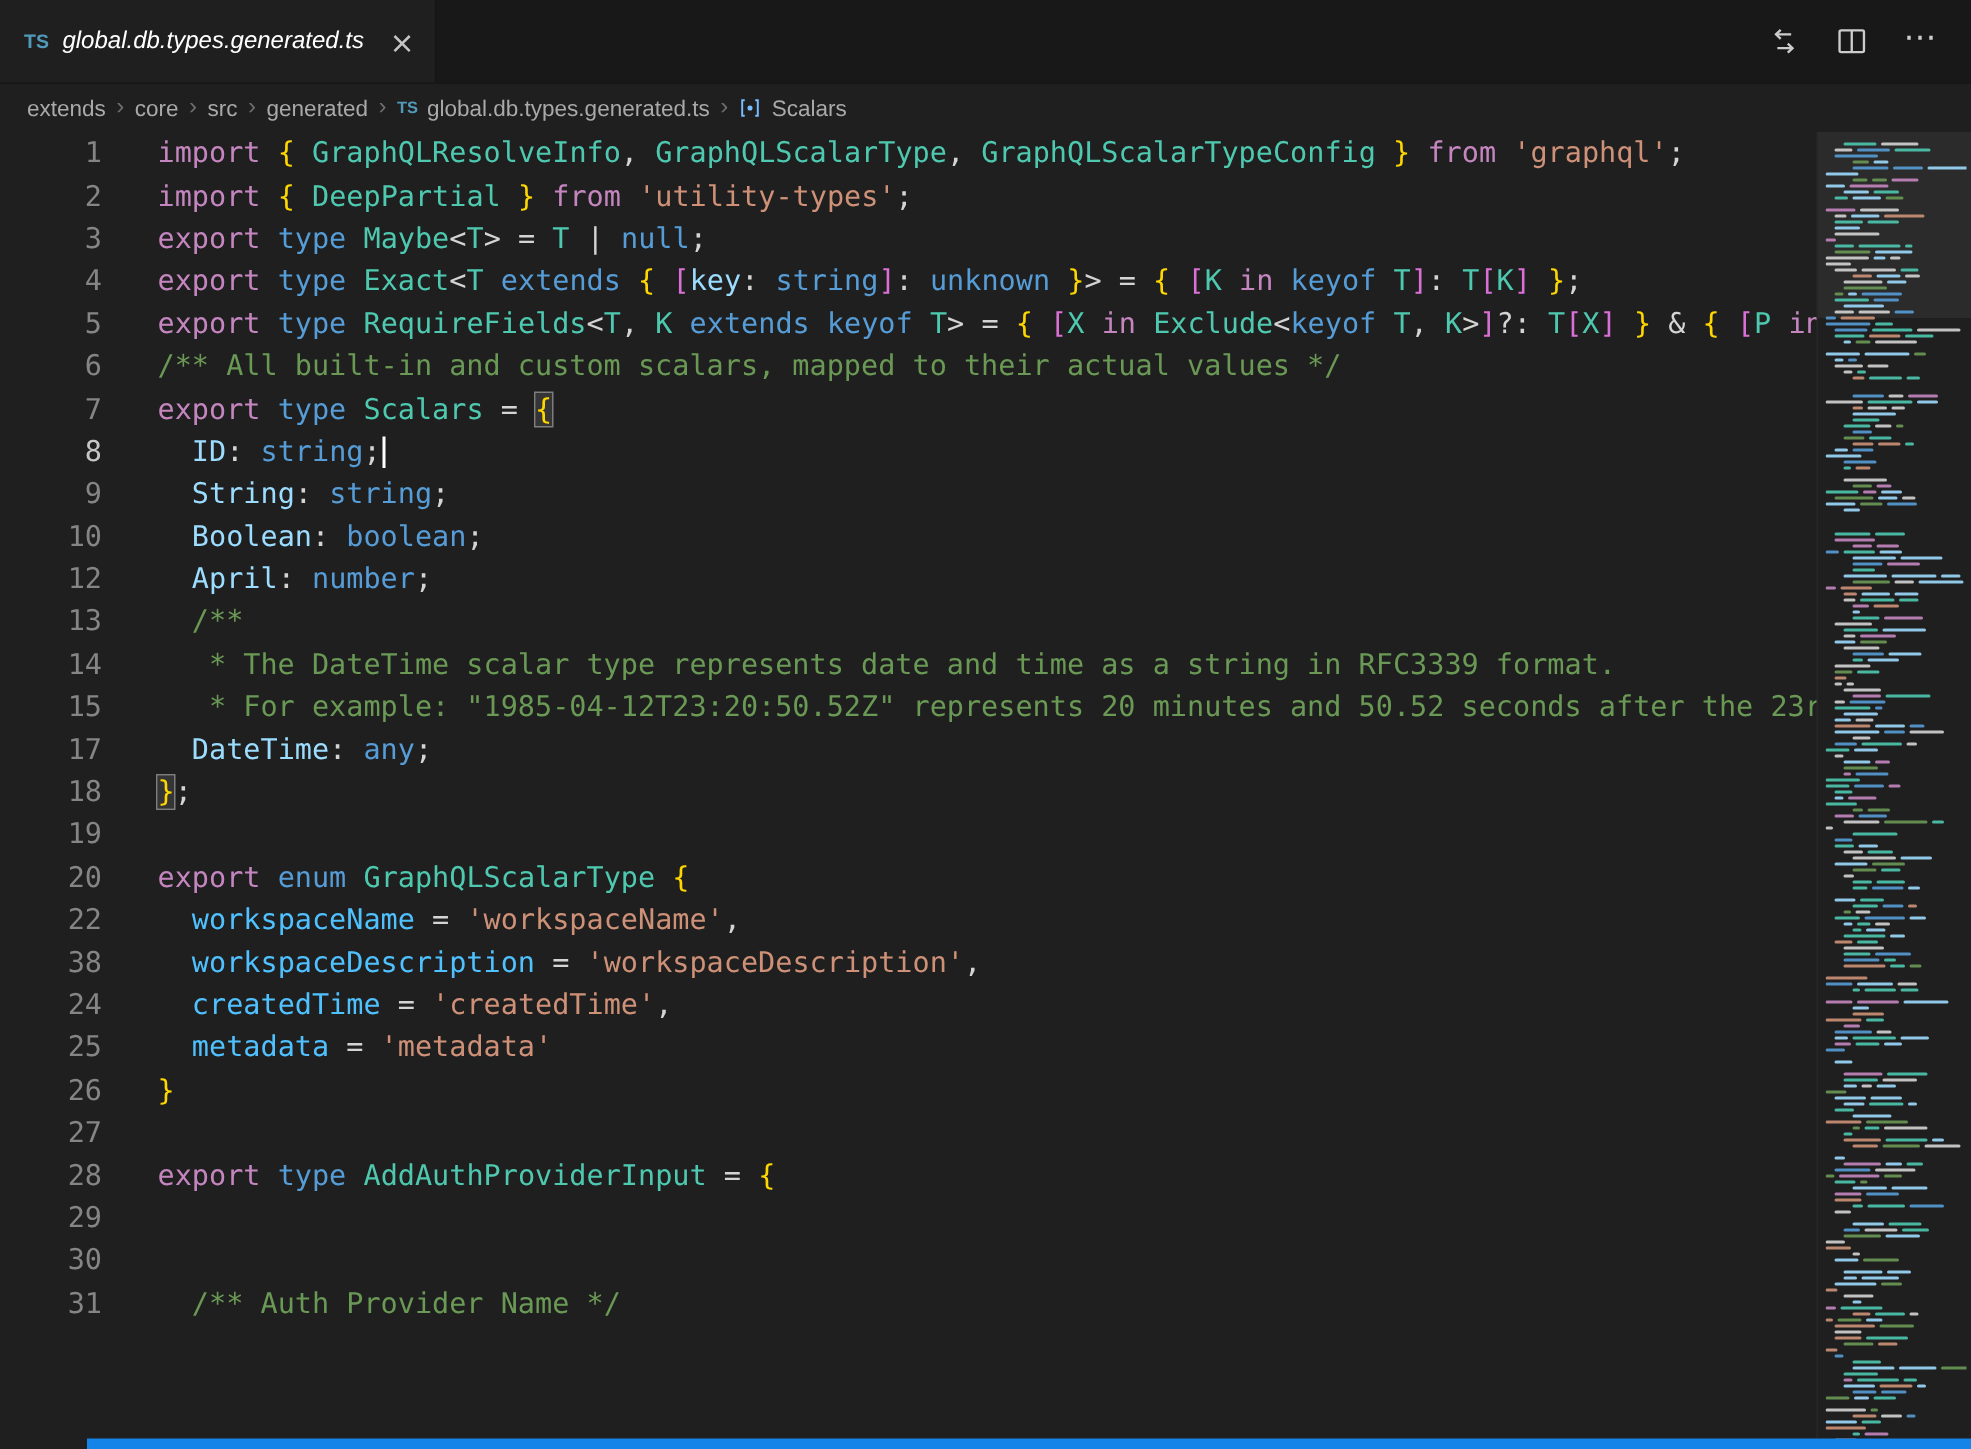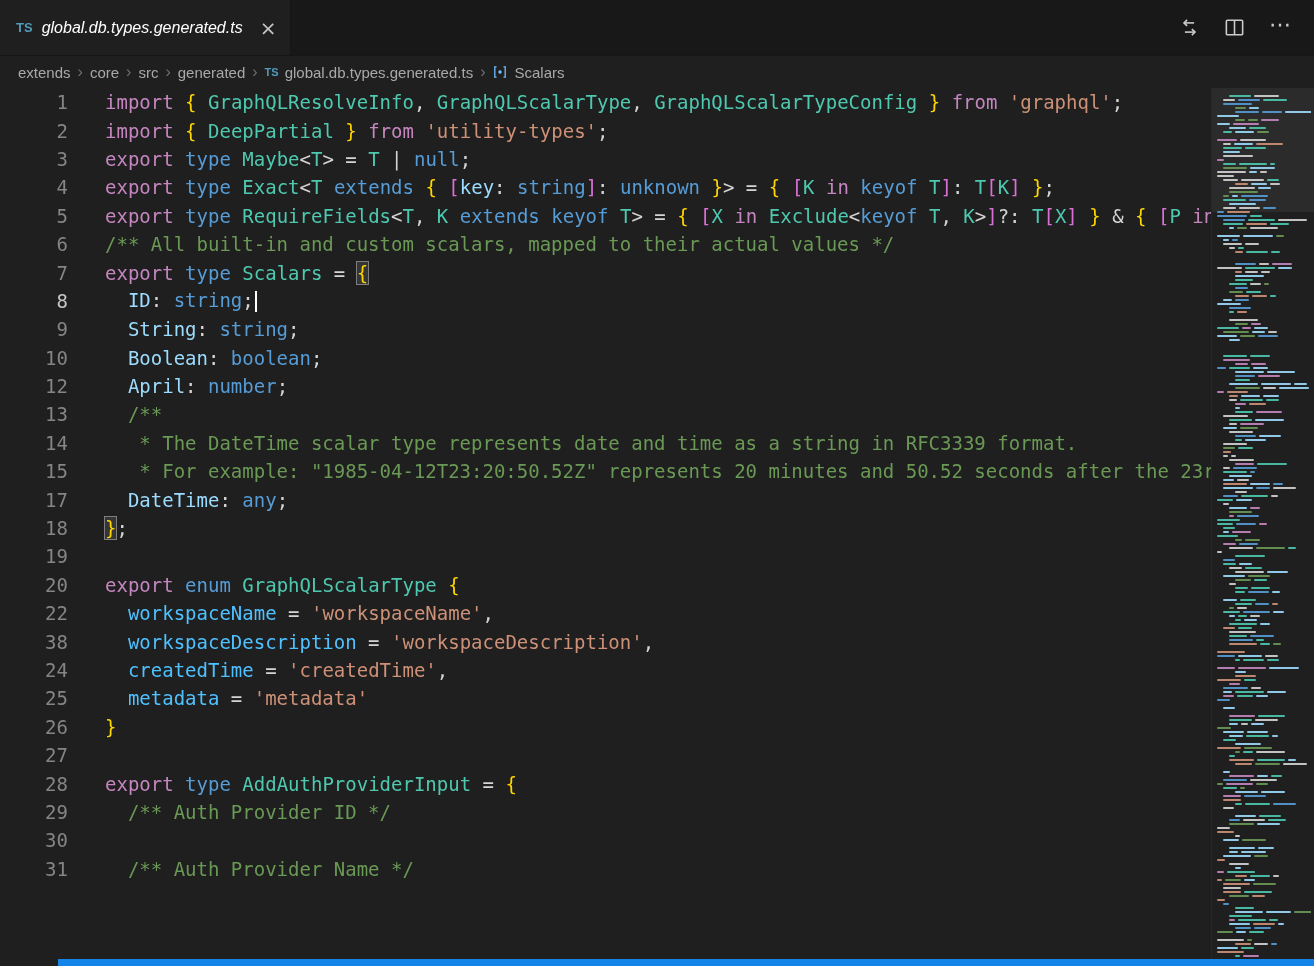--- a/index.html
+++ b/index.html
@@ -169,21 +169,21 @@
         <div class="line"><span class="ln">18</span><span class="code"><span class="tk-b1 tk-bm">}</span><span class="tk-pu">;</span></span></div>
         <div class="line"><span class="ln">19</span><span class="code"></span></div>
         <div class="line"><span class="ln">20</span><span class="code"><span class="tk-kw">export</span><span class="tk-pu"> </span><span class="tk-kb">enum</span><span class="tk-pu"> </span><span class="tk-ty">GraphQLScalarType</span><span class="tk-pu"> </span><span class="tk-b1">{</span></span></div>
         <div class="line"><span class="ln">22</span><span class="code"><span class="tk-pu">  </span><span class="tk-en">workspaceName</span><span class="tk-pu"> = </span><span class="tk-st">'workspaceName'</span><span class="tk-pu">,</span></span></div>
         <div class="line"><span class="ln">38</span><span class="code"><span class="tk-pu">  </span><span class="tk-en">workspaceDescription</span><span class="tk-pu"> = </span><span class="tk-st">'workspaceDescription'</span><span class="tk-pu">,</span></span></div>
         <div class="line"><span class="ln">24</span><span class="code"><span class="tk-pu">  </span><span class="tk-en">createdTime</span><span class="tk-pu"> = </span><span class="tk-st">'createdTime'</span><span class="tk-pu">,</span></span></div>
         <div class="line"><span class="ln">25</span><span class="code"><span class="tk-pu">  </span><span class="tk-en">metadata</span><span class="tk-pu"> = </span><span class="tk-st">'metadata'</span></span></div>
         <div class="line"><span class="ln">26</span><span class="code"><span class="tk-b1">}</span></span></div>
         <div class="line"><span class="ln">27</span><span class="code"></span></div>
         <div class="line"><span class="ln">28</span><span class="code"><span class="tk-kw">export</span><span class="tk-pu"> </span><span class="tk-kb">type</span><span class="tk-pu"> </span><span class="tk-ty">AddAuthProviderInput</span><span class="tk-pu"> = </span><span class="tk-b1">{</span></span></div>
-        <div class="line"><span class="ln">29</span><span class="code"><span class="tk-pu">  </span><span class="tk-cm">/** Auth Provider ID */</span></span></div>
+        <div class="line"><span class="ln">29</span><span class="code"><span class="tk-pu">  </span></span></div>
         <div class="line"><span class="ln">30</span></div>
         <div class="line"><span class="ln">31</span><span class="code"><span class="tk-pu">  </span><span class="tk-cm">/** Auth Provider Name */</span></span></div>
       </div>
     <div class="minimap">
       <div class="mm-slider"></div>
       <div class="mm-rows">
           <div class="mm-row"></div>
           <div class="mm-row" style="padding-left: 12px;">
             <span class="mm-seg" style="width: 22px; background: rgb(78, 201, 176);"></span>
             <span class="mm-seg" style="width: 25px; background: rgb(212, 212, 212);"></span>

